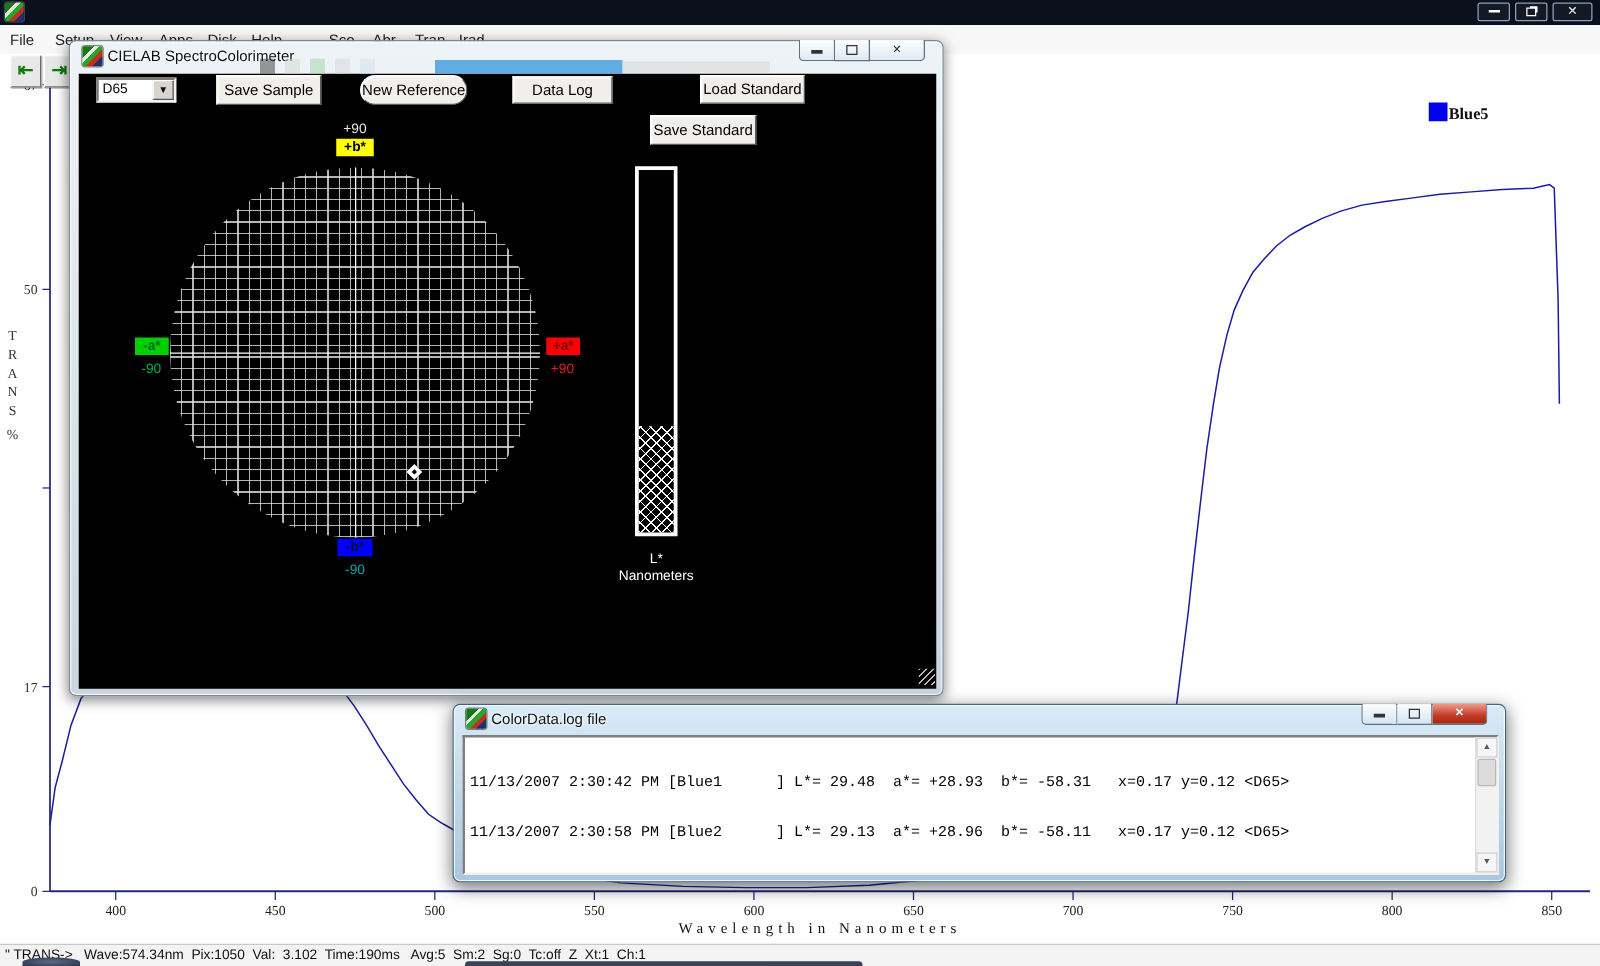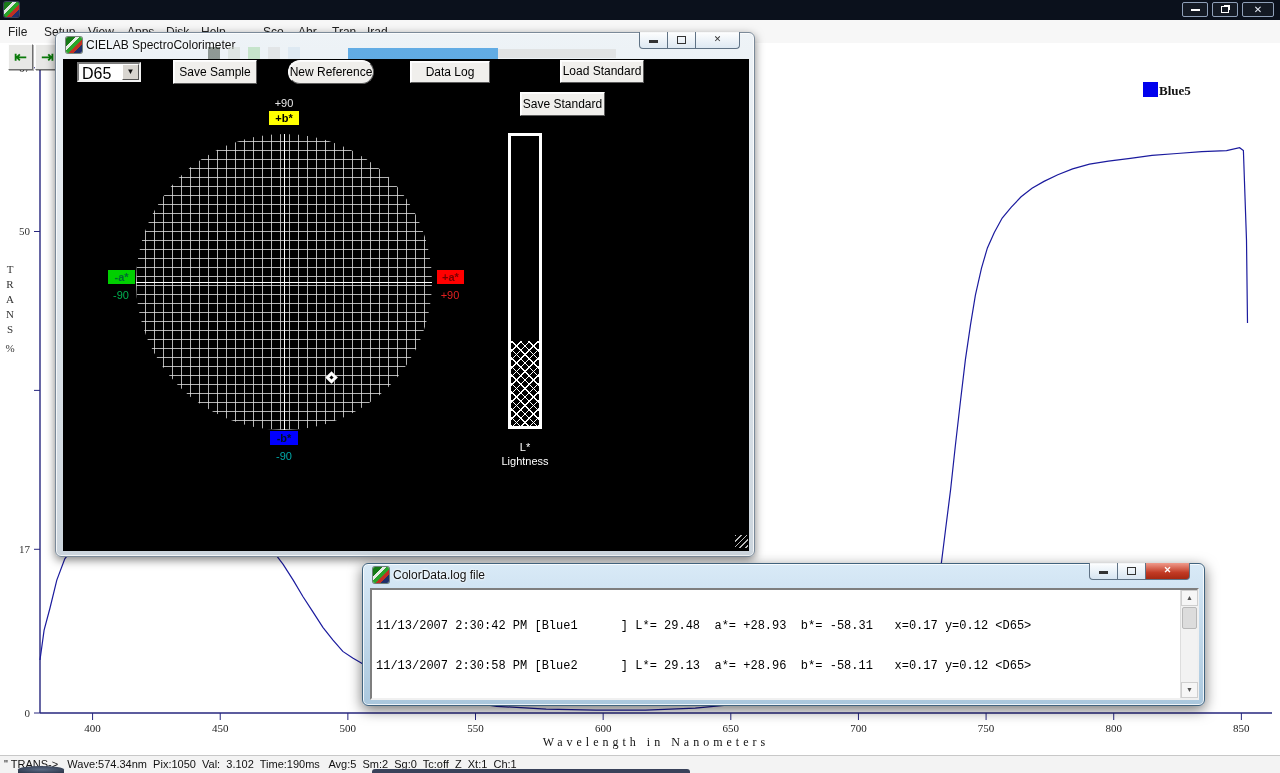--- a/index.html
+++ b/index.html
@@ -55,21 +55,21 @@
   .cap-glyph-max { display:inline-block; width:9px; height:8px; border:1px solid #333; margin-top:4px; }
 
   
   #cielab-win { left:55px; top:32px; width:700px; height:525px; z-index:5; }
   #cielab-client { position:absolute; left:7px; top:26px; width:686px; height:492px; background:#000; overflow:hidden; }
   .ghost { position:absolute; z-index:2; }
 
   .btn3d { position:absolute; background:#f0efec; border:1px solid; border-color:#ffffff #5c5c5c #5c5c5c #ffffff;
      box-shadow:1px 1px 0 rgba(0,0,0,.45), inset 1px 1px 0 #fbfbfb; color:#000; font-size:12px; text-align:center; }
   .combo { position:absolute; background:#fff; border:2px solid; border-color:#7a7a7a #f2f2f2 #f2f2f2 #7a7a7a; display:flex; }
-  .combo .combo-text { flex:1; font-size:16px; color:#000; padding:1px 0 0 3px; }
+  .combo .combo-text { flex:1; font-size:11px; color:#000; padding:1px 0 0 3px; }
   .combo .combo-btn { width:17px; background:#d8d5d0; border:1px solid; border-color:#fff #555 #555 #fff; font-size:8px; color:#111; text-align:center; line-height:14px; }
 
   
   #wheel { position:absolute; left:73px; top:75px; width:296px; height:296px; border-radius:50%;
      background:repeating-linear-gradient(0deg, rgba(225,225,225,.8) 0 1px, transparent 1px 9px),
                 repeating-linear-gradient(90deg, rgba(225,225,225,.8) 0 1px, transparent 1px 9px); }
   .axis-v { position:absolute; left:221px; top:75px; width:1px; height:296px; background:#fff; }
   .axis-h { position:absolute; left:73px; top:223px; width:296px; height:1px; background:#fff; }
   .badge { position:absolute; font-size:11px; font-weight:bold; text-align:center; padding:1px 4px; }
   .wheel-num { position:absolute; font-size:11px; text-align:center; width:30px; }
@@ -228,21 +228,21 @@
 
       <div class="badge" style="left:207px;top:372px;width:28px;background:#0000ff;color:#012;">-b*</div>
       <div class="wheel-num" style="left:206px;top:391px;color:#00a8a8;">-90</div>
 
       <div id="marker" style="left: 263.975px; top: 314.059px;"></div>
 
       <div id="lbar">
         <div id="lbar-fill" style="height: 29.15%;"></div>
       </div>
       <div class="lbar-label" style="top:382px;">L*</div>
-      <div class="lbar-label" style="top:396px;">Lightness</div>
+      <div class="lbar-label" style="top:396px;">Nanometers</div>
 
       <div id="cielab-grip"></div>
     </div>
   </div>
 
   <div id="log-win" class="vista-win win-active">
     <div class="win-icon" style="top:3px;"></div>
     <div class="win-title" style="top:4px;">ColorData.log file</div>
     <div class="caption-controls" style="right:14px;">
       <div class="cap-btn first"><span class="cap-glyph-min"></span></div>

